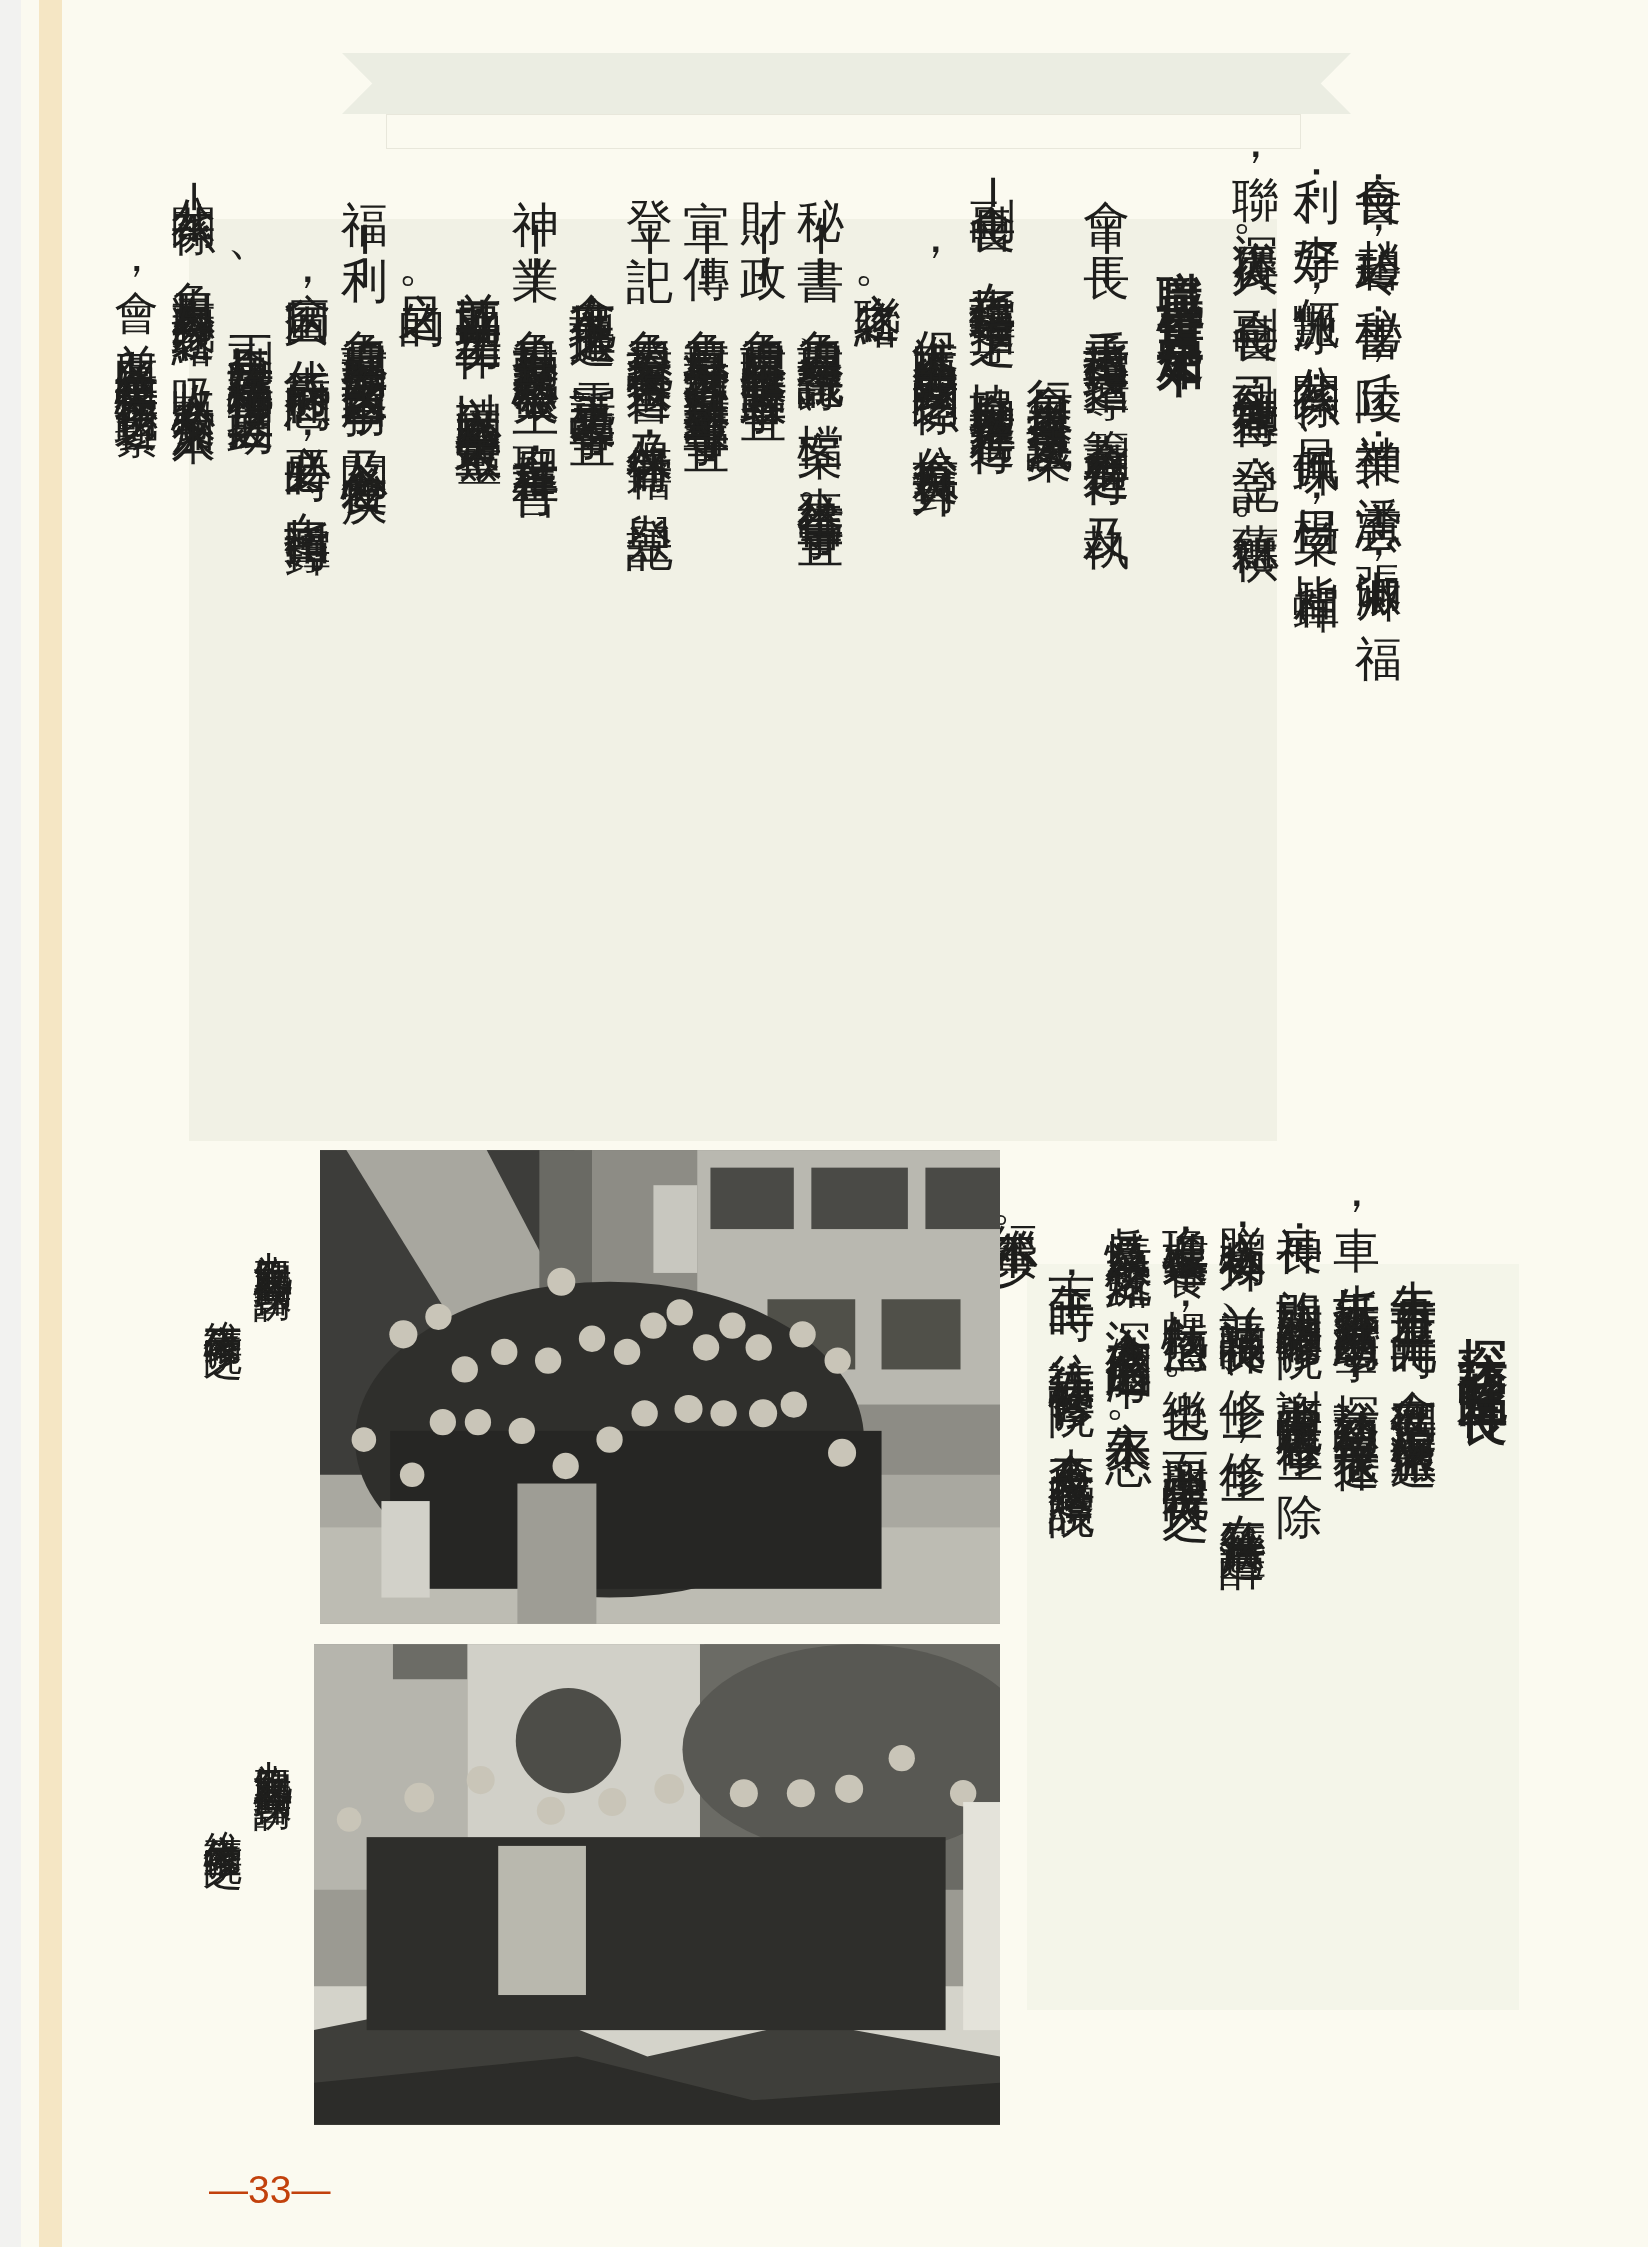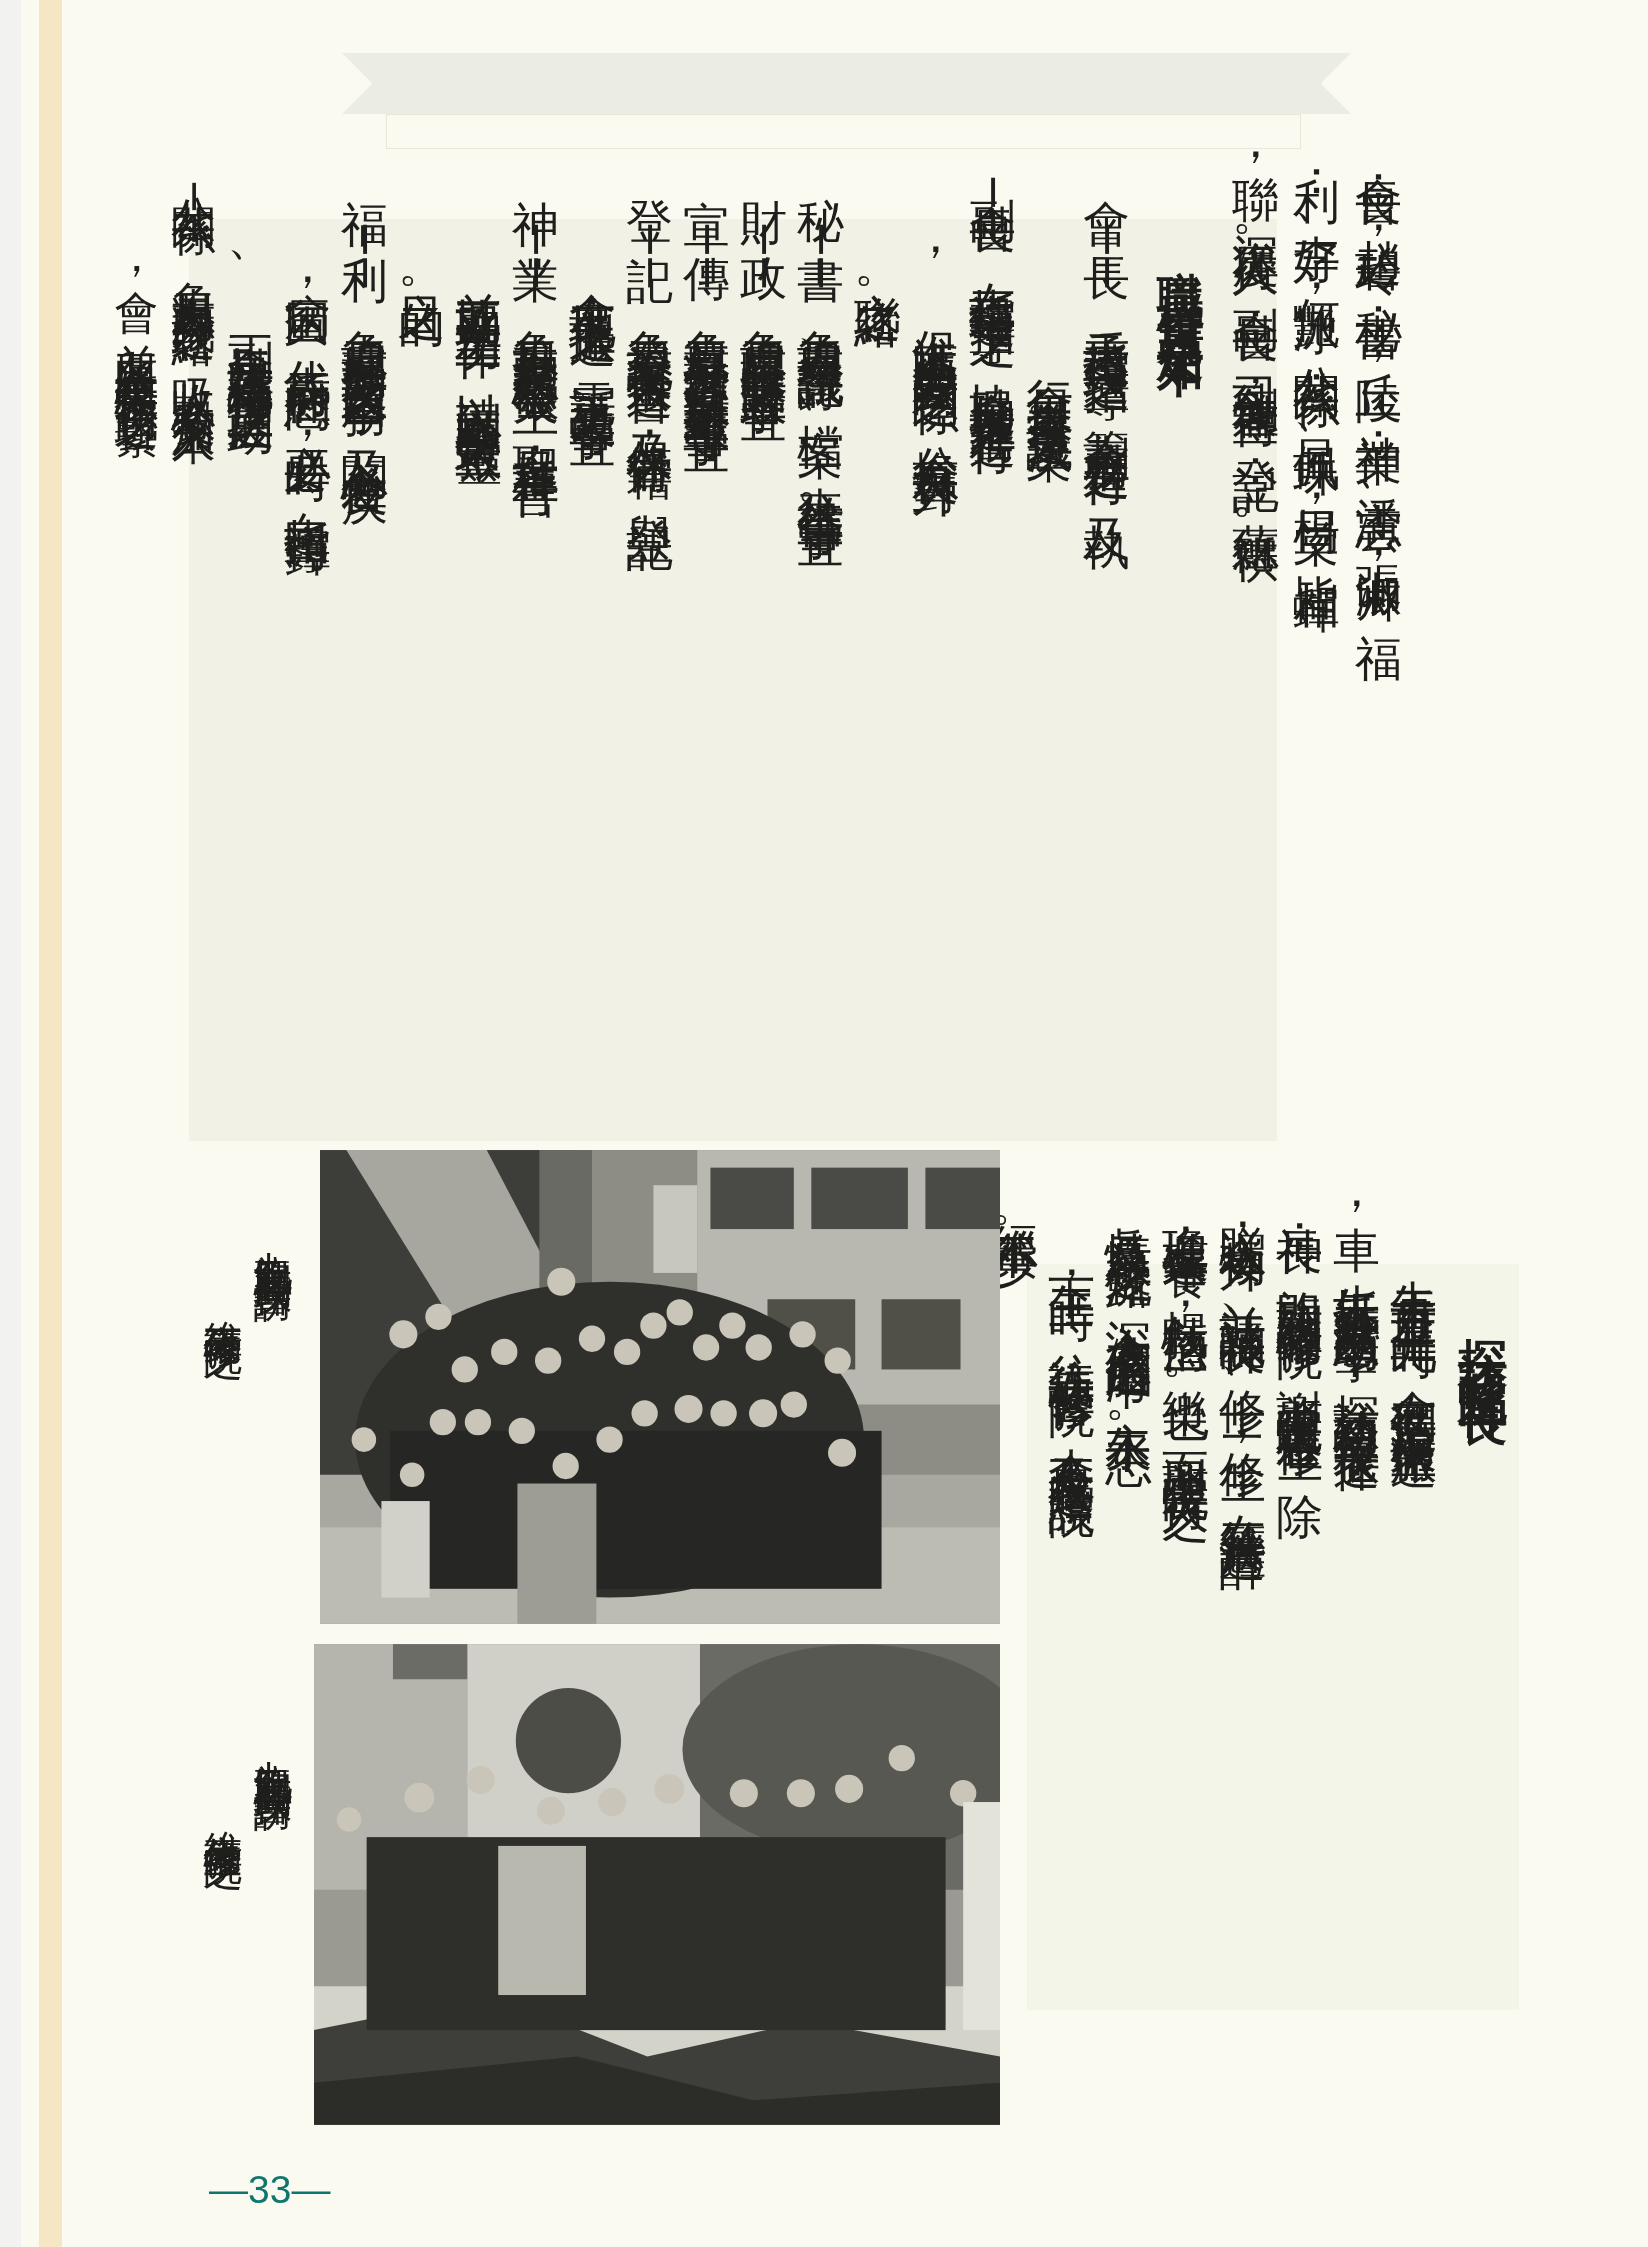--- a/index.html
+++ b/index.html
@@ -32,21 +32,21 @@
     writing-mode:vertical-rl;
     font-size:47px; line-height:54px; letter-spacing:5.3px;
     white-space:nowrap;
   }
   .bold { font-weight:bold; letter-spacing:12.3px; }
   .photo {
     position:absolute; overflow:hidden; background:#7b7b75;
   }
   .pg {
     position:absolute; left:209px; top:2168px; font-size:39px;
-    font-family:"Liberation Sans","DejaVu Sans",sans-serif; color:#0f766e;
+    font-family:"Liberation Sans","DejaVu Sans",sans-serif; color:#c2410c;
   }
 </style>
 </head>
 <body>
 
 <div class="page-edge-left"></div>
 <div class="page-strip"></div>
 
 <div class="bleed-banner"></div>
 <div class="bleed-banner2"></div>

